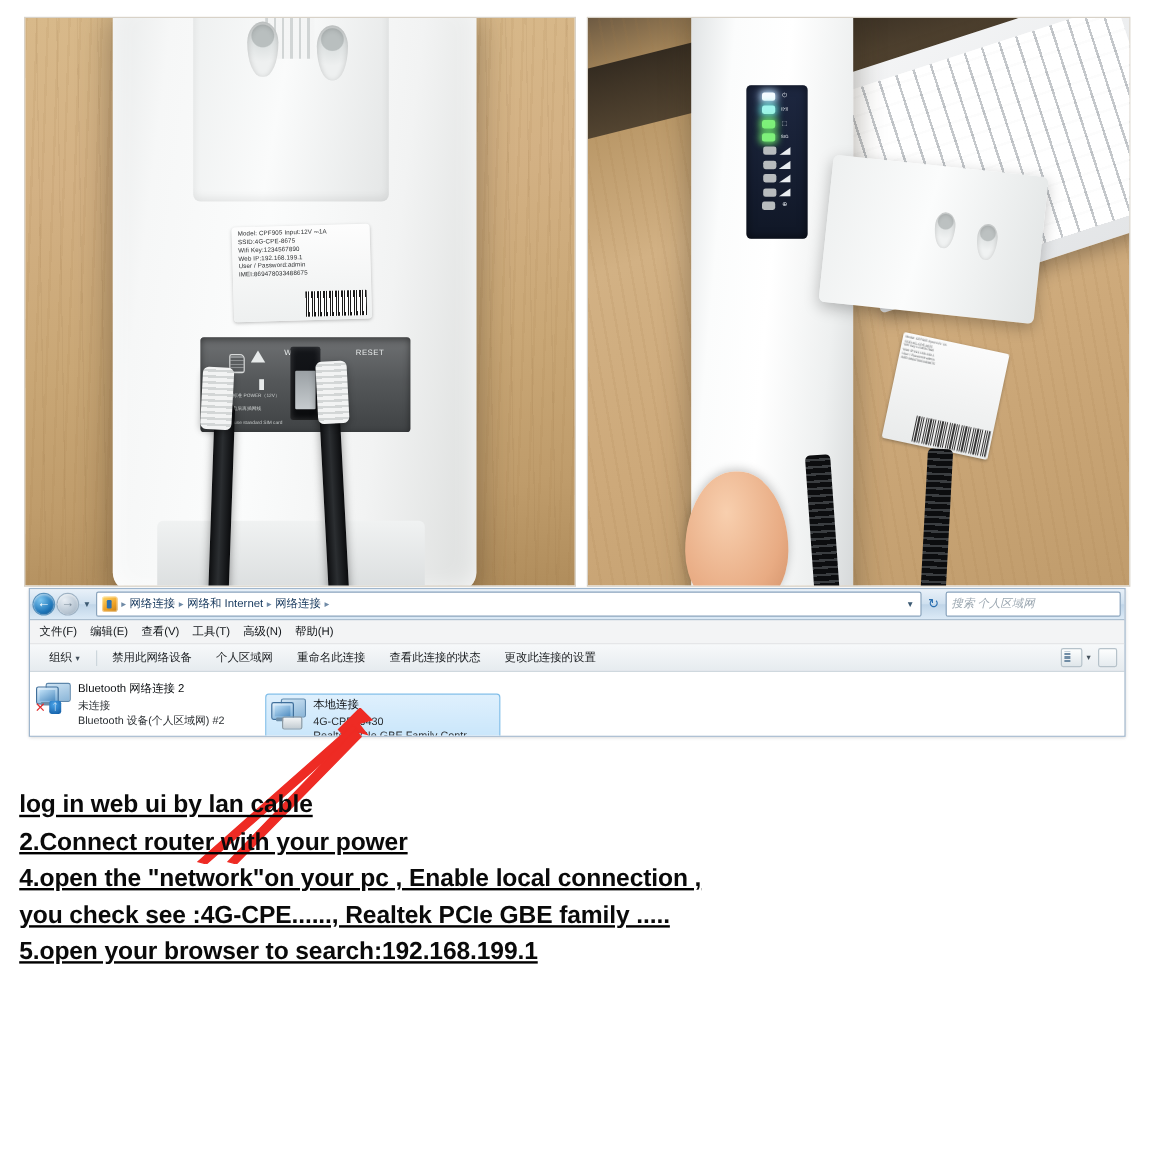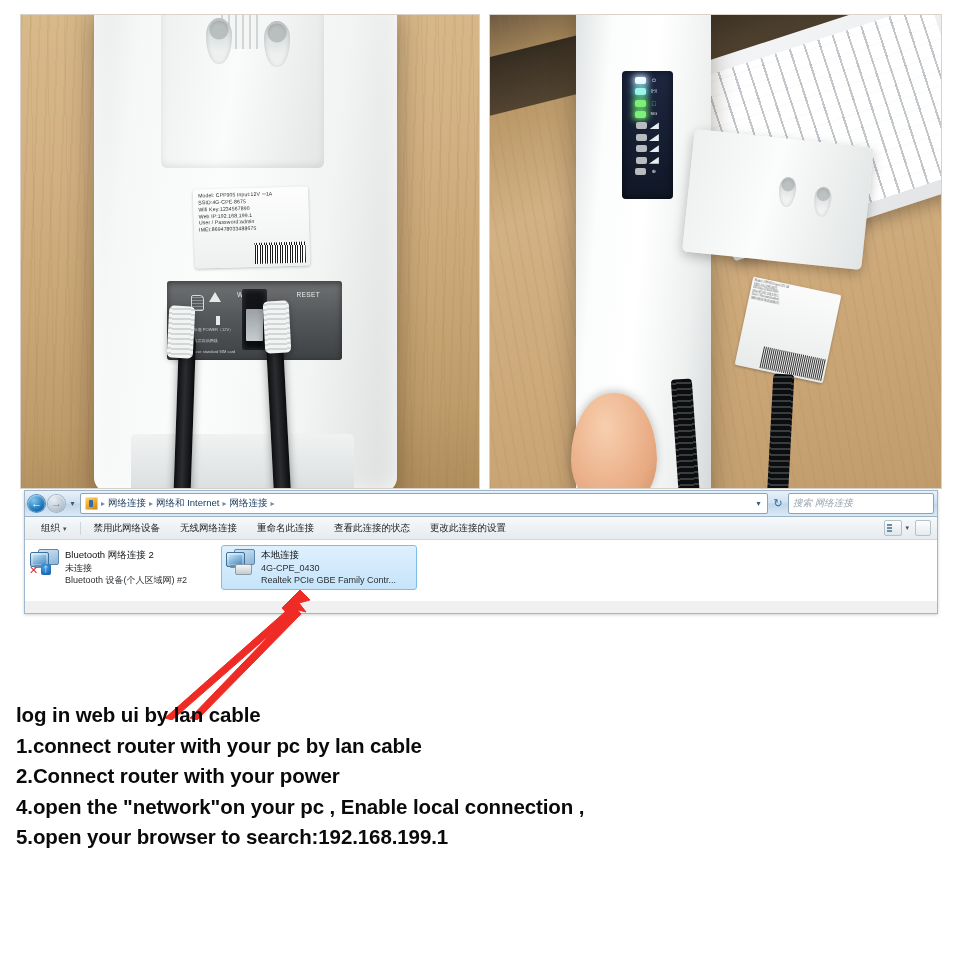--- a/index.html
+++ b/index.html
@@ -180,21 +180,21 @@
   .viewbtn:after{content:"";position:absolute;left:2px;top:2px;width:5px;height:9px;
     background:repeating-linear-gradient(0deg,#6f8ca5 0 2px,transparent 2px 3px);}
   .paneBtn{width:14px;height:14px;border:1px solid #b6c2ca;border-radius:2px;
     background:linear-gradient(180deg,#fdfefe,#e5ebef);margin-left:6px;}
 
   .listarea{position:relative;height:56px;background:#fff;padding:5px 0 0 0;}
   .nlist{display:flex;align-items:flex-start;gap:0;}
   .nitem{display:flex;align-items:flex-start;gap:5px;width:186px;
     padding:3px 4px;border:1px solid transparent;border-radius:3px;}
   .nitem.selected{background:linear-gradient(180deg,#dff0fd,#c5e4fa);
-    border:1px solid #7fbde9;}
+    border:1px solid #7fbde9;margin-top:13px;}
   .nico{width:30px;height:26px;flex:0 0 auto;position:relative;}
   .mon-back{position:absolute;left:8px;top:0;width:19px;height:14px;border-radius:2px;
     background:linear-gradient(160deg,#cfe4f4,#8bb6d8);border:1px solid #5d87ab;}
   .mon-front{position:absolute;left:0px;top:3px;width:17px;height:13px;border-radius:2px;
     background:linear-gradient(160deg,#e8f4fd,#6fa9d6);border:1px solid #3f6f9b;}
   .mon-front:after{content:"";position:absolute;left:2px;top:2px;right:2px;bottom:2px;
     background:linear-gradient(150deg,#bfe0f7,#4f8cc0);}
   .mon-stand{position:absolute;left:4px;top:16px;width:9px;height:3px;background:#6e8ea8;border-radius:1px;}
   .ntxt{min-width:0;flex:1 1 auto;}
   .nname{font-size:9.5px;color:#0e1114;font-weight:normal;white-space:nowrap;line-height:1.35;}
@@ -212,21 +212,21 @@
   .bar{width:2.4px;background:#8f9ba3;border-radius:.5px;}
   .mon-gray .mon-back{background:linear-gradient(160deg,#e6e9eb,#b3bcc2);border-color:#8d979e;}
   .mon-gray .mon-front{background:linear-gradient(160deg,#f0f2f3,#aab4bb);border-color:#7e888f;}
   .mon-gray .mon-front:after{background:linear-gradient(150deg,#dfe4e7,#9aa5ac);}
 
   
   .arrow-svg{position:absolute;left:160px;top:590px;width:190px;height:130px;
     pointer-events:none;}
 
   
-  .instructions{position:absolute;left:16px;top:700px;width:944px;}
+  .instructions{position:absolute;left:16px;top:656px;width:944px;text-decoration:underline;}
   .iline{font-size:20.5px;font-weight:bold;color:#0a0a0a;line-height:30.6px;
     white-space:nowrap;font-family:"Liberation Sans",sans-serif;letter-spacing:-.1px;}
 </style>
 </head>
 <body>
 
 <div class="photo-strip">
 
   <div class="photo photo-left">
     <div class="desk"></div>
@@ -358,32 +358,40 @@
       <span class="crumb-sep">▸</span>
       <span class="crumb">网络连接</span>
       <span class="crumb-sep">▸</span>
       <span style="flex:1 1 auto"></span>
       <span class="addr-drop">▾</span>
     </div>
 
     <div class="refresh">↻</div>
 
     <div class="searchbox">
-      <span class="search-ph">搜索 网络连接</span>
-    </div>
-  </div>
-
+      <span class="search-ph">搜索 个人区域网</span>
+    </div>
+  </div>
+
+  <div class="menubar">
+    <span class="menuitem">文件(F)</span>
+    <span class="menuitem">编辑(E)</span>
+    <span class="menuitem">查看(V)</span>
+    <span class="menuitem">工具(T)</span>
+    <span class="menuitem">高级(N)</span>
+    <span class="menuitem">帮助(H)</span>
+  </div>
 
   <div class="toolbar">
     <span class="tbitem">
       <span>组织</span><span class="tb-caret">▾</span>
     </span>
     <span class="tb-sep"></span>
     <span class="tbitem">禁用此网络设备</span>
-    <span class="tbitem">无线网络连接</span>
+    <span class="tbitem">个人区域网</span>
     <span class="tbitem">重命名此连接</span>
     <span class="tbitem">查看此连接的状态</span>
     <span class="tbitem">更改此连接的设置</span>
     <span class="tb-spacer"></span>
     <span class="viewbtn"></span>
     <span class="tb-caret">▾</span>
     <span class="paneBtn"></span>
   </div>
 
   <div class="listarea">
@@ -426,17 +434,17 @@
 <svg class="arrow-svg" viewBox="0 0 190 130">
   <g fill="#ee2b24" stroke="#ee2b24">
     <polygon points="140,0 150,10 139,13 146,22 131,18 133,30 122,18"></polygon>
     <path d="M 5,128 L 134,14 L 139,19 L 12,130 Z"></path>
     <path d="M 30,128 L 136,18 L 141,24 L 37,130 Z"></path>
   </g>
 </svg>
 
 <div class="instructions">
   <div class="iline">log in web ui by lan cable</div>
-  <div class="iline">1.connect router with your pc by lan cable</div>
   <div class="iline">2.Connect router with your power</div>
   <div class="iline">4.open the "network"on your pc ,  Enable local connection ,</div>
+  <div class="iline">you check see :4G-CPE......, Realtek PCIe GBE family .....</div>
   <div class="iline">5.open your browser to search:192.168.199.1</div>
 </div>
 
 </body></html>

